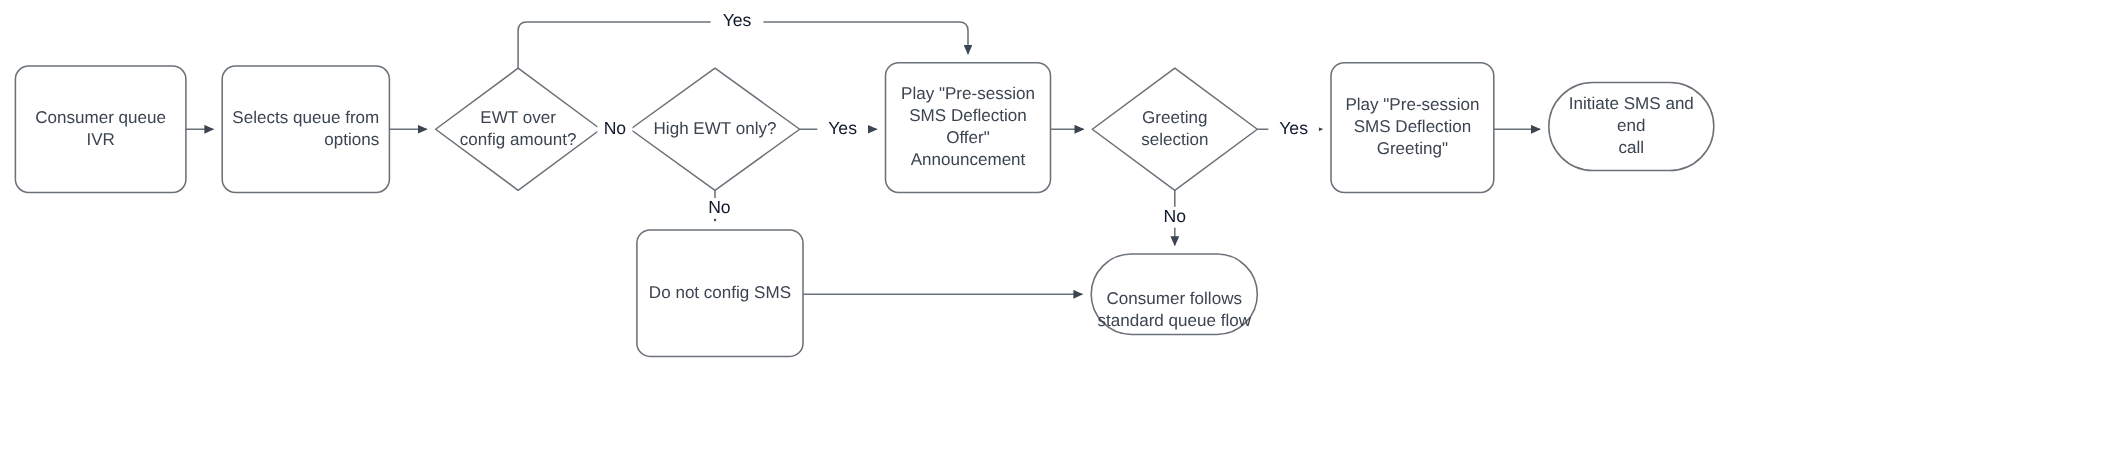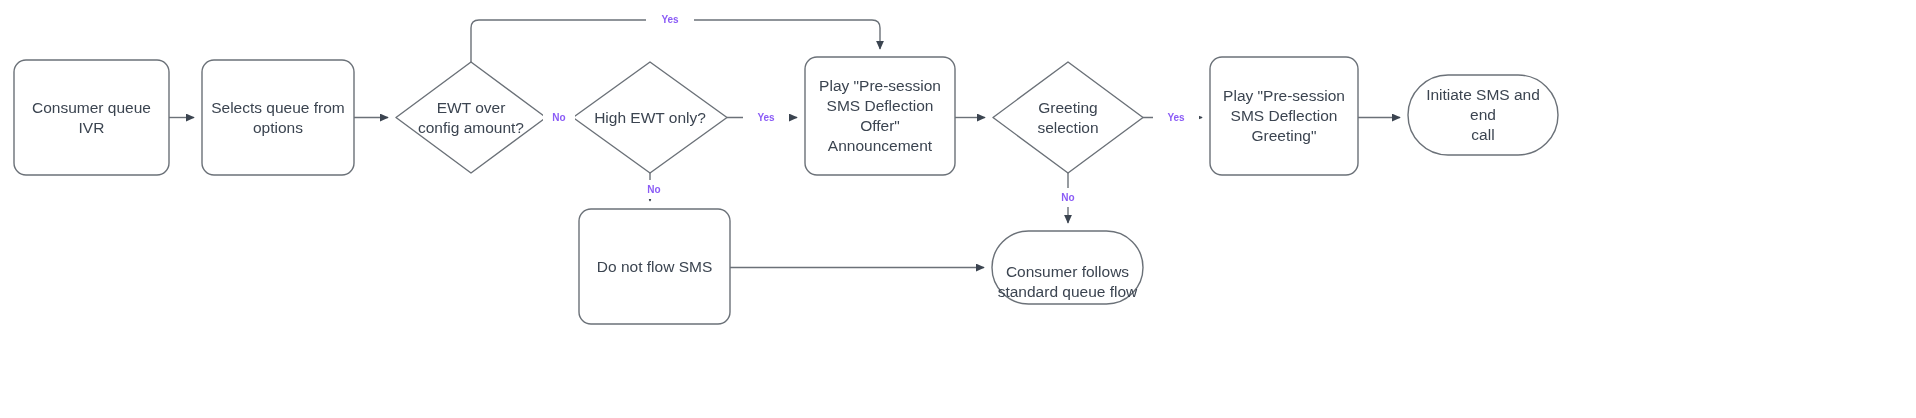--- a/index.html
+++ b/index.html
@@ -8,21 +8,21 @@
   #canvas{position:relative;width:1916px;height:418px;background:#ffffff;overflow:hidden;}
   svg.flow{position:absolute;left:0;top:0;width:1916px;height:418px;}
   .node-text{
     position:absolute;display:flex;align-items:center;justify-content:center;
     text-align:center;color:#3b4450;font-size:15.5px;line-height:1.28;
     font-family:"Liberation Sans",sans-serif;pointer-events:none;
     white-space:pre-line;
   }
   .edge-label{
     position:absolute;display:flex;align-items:center;justify-content:center;
-    color:#8b5cf6;font-size:10px;font-weight:bold;background:#ffffff;
+    color:#0f172a;font-size:16px;font-weight:normal;background:#ffffff;
     font-family:"Liberation Sans",sans-serif;line-height:1;
   }
 </style>
 </head>
 <body>
 
 <div id="canvas">
 
   <svg class="flow" viewBox="0 0 1916 418">
     <defs>
@@ -54,37 +54,37 @@
       <path d="M955,117.5 L985,117.5" marker-end="url(#arrowhead)"></path>
       <path d="M1143,117.5 L1202,117.5" marker-end="url(#arrowhead)"></path>
       <path d="M1068,173 L1068,223" marker-end="url(#arrowhead)"></path>
       <path d="M1358,117.5 L1400,117.5" marker-end="url(#arrowhead)"></path>
       <path d="M730,267.5 L984,267.5" marker-end="url(#arrowhead)"></path>
     </g>
   </svg>
 
   <div class="node-text" style="left:18px;   top:64px;  width:147px; height:107px;">Consumer queue
 IVR</div>
-  <div class="node-text" style="left:206px;  top:64px;  width:144px; height:107px;">Selects queue from
+  <div class="node-text" style="left:206px;  top:64px;  width:144px; height:107px;text-align:right;">Selects queue from
 options</div>
   <div class="node-text" style="left:398px;  top:66px;  width:146px; height:103px;">EWT over
 config amount?</div>
   <div class="node-text" style="left:575px;  top:66px;  width:150px; height:103px;text-align:center;">High EWT only?</div>
   <div class="node-text" style="left:808px;  top:60px;  width:144px; height:112px;">Play "Pre-session
 SMS Deflection
 Offer"
 Announcement</div>
   <div class="node-text" style="left:995px;  top:66px;  width:146px; height:103px;">Greeting
 selection</div>
   <div class="node-text" style="left:1213px; top:60px;  width:142px; height:112px;">Play "Pre-session
 SMS Deflection
 Greeting"</div>
   <div class="node-text" style="left:1412px; top:79px;  width:142px; height:72px;">Initiate SMS and end
 call</div>
-  <div class="node-text" style="left:582px;  top:213px; width:145px; height:107px;">Do not flow SMS</div>
+  <div class="node-text" style="left:582px;  top:213px; width:145px; height:107px;">Do not config SMS</div>
   <div class="node-text" style="left:995px;  top:249px; width:145px; height:65px;">Consumer follows
 standard queue flow</div>
 
   <div class="edge-label" style="left:646px;  top:10px;  width:48px; height:20px;">Yes</div>
   <div class="edge-label" style="left:543px;  top:108px; width:32px; height:19px;">No</div>
   <div class="edge-label" style="left:743px;  top:108px; width:46px; height:19px;">Yes</div>
   <div class="edge-label" style="left:638px;  top:180px; width:32px; height:19px;">No</div>
   <div class="edge-label" style="left:1153px; top:108px; width:46px; height:19px;">Yes</div>
   <div class="edge-label" style="left:1052px; top:188px; width:32px; height:19px;">No</div>
 

